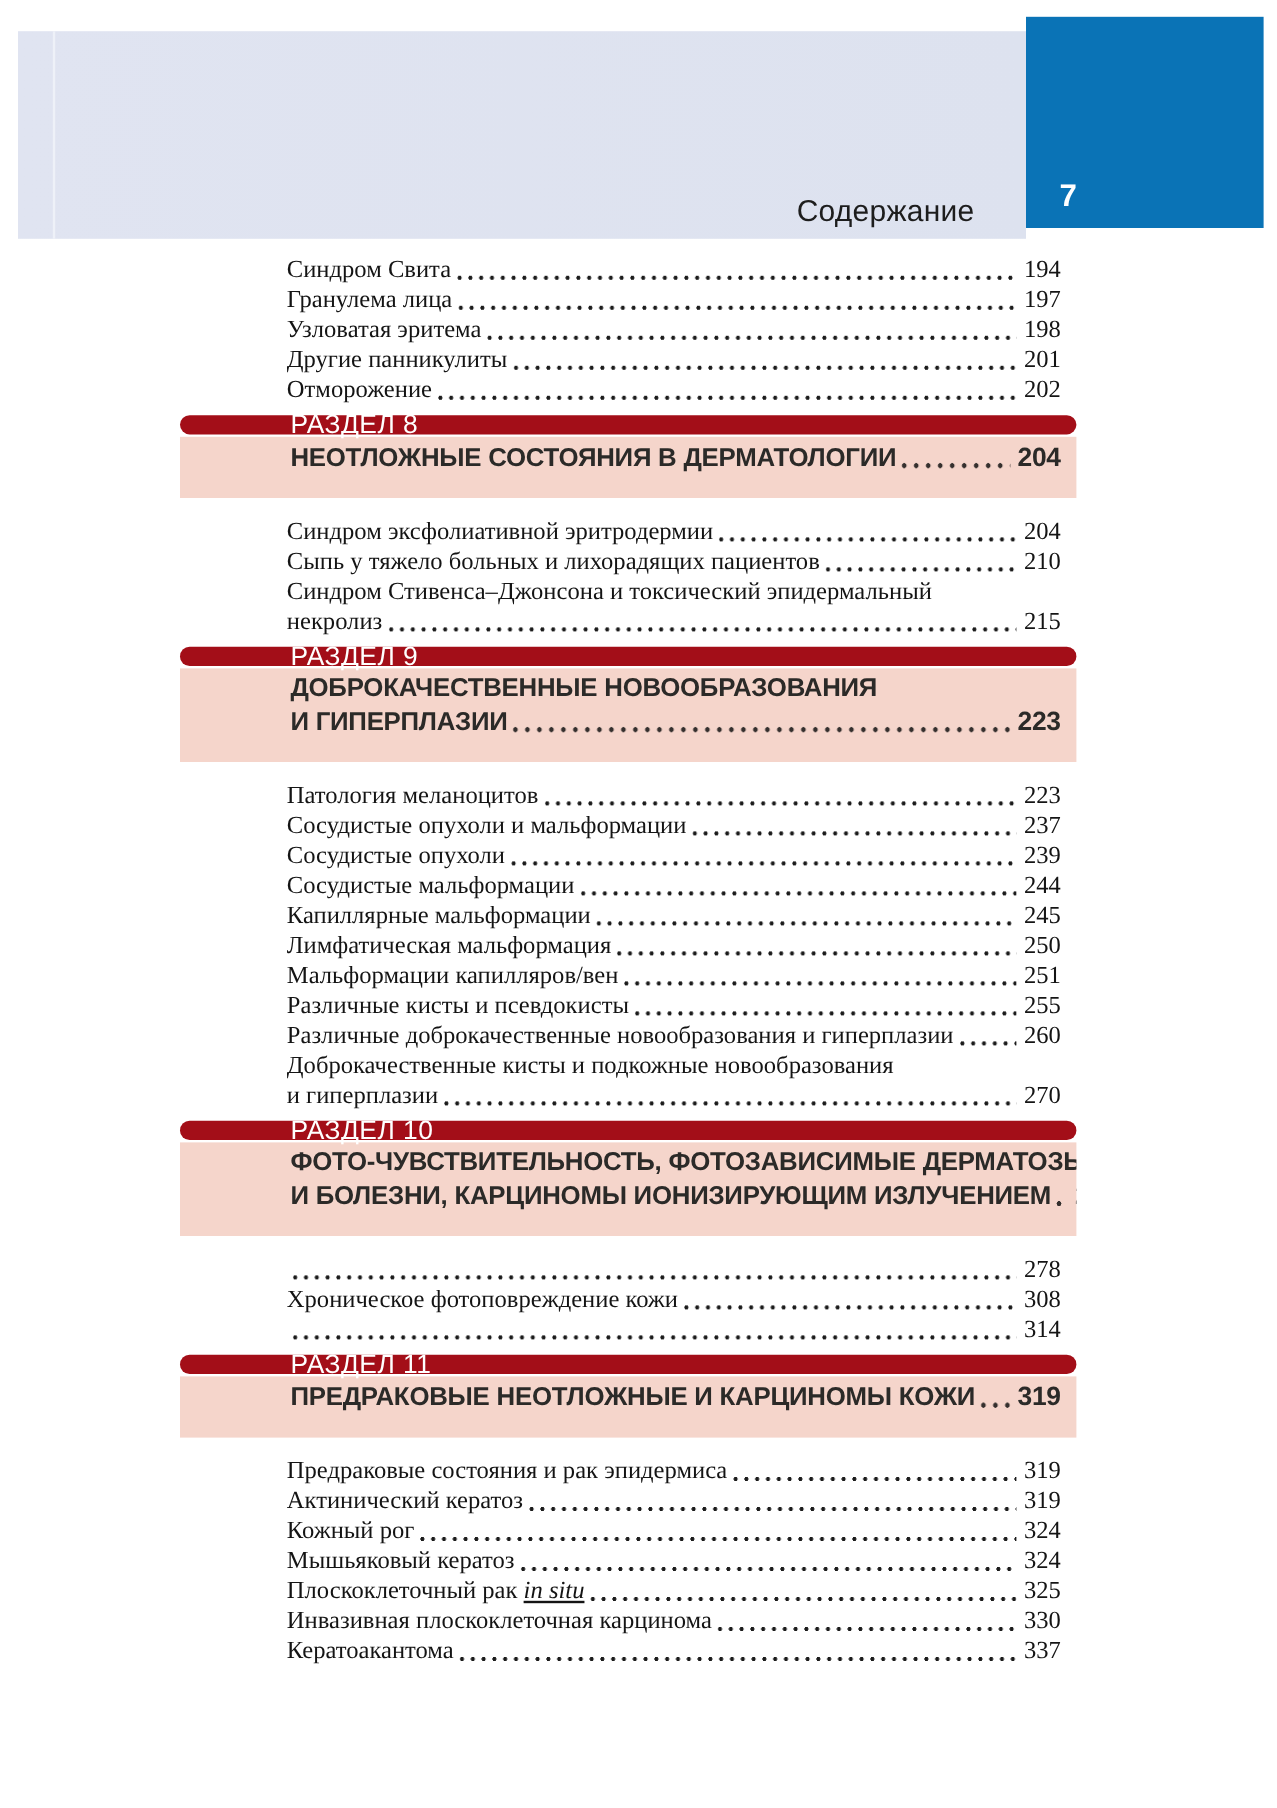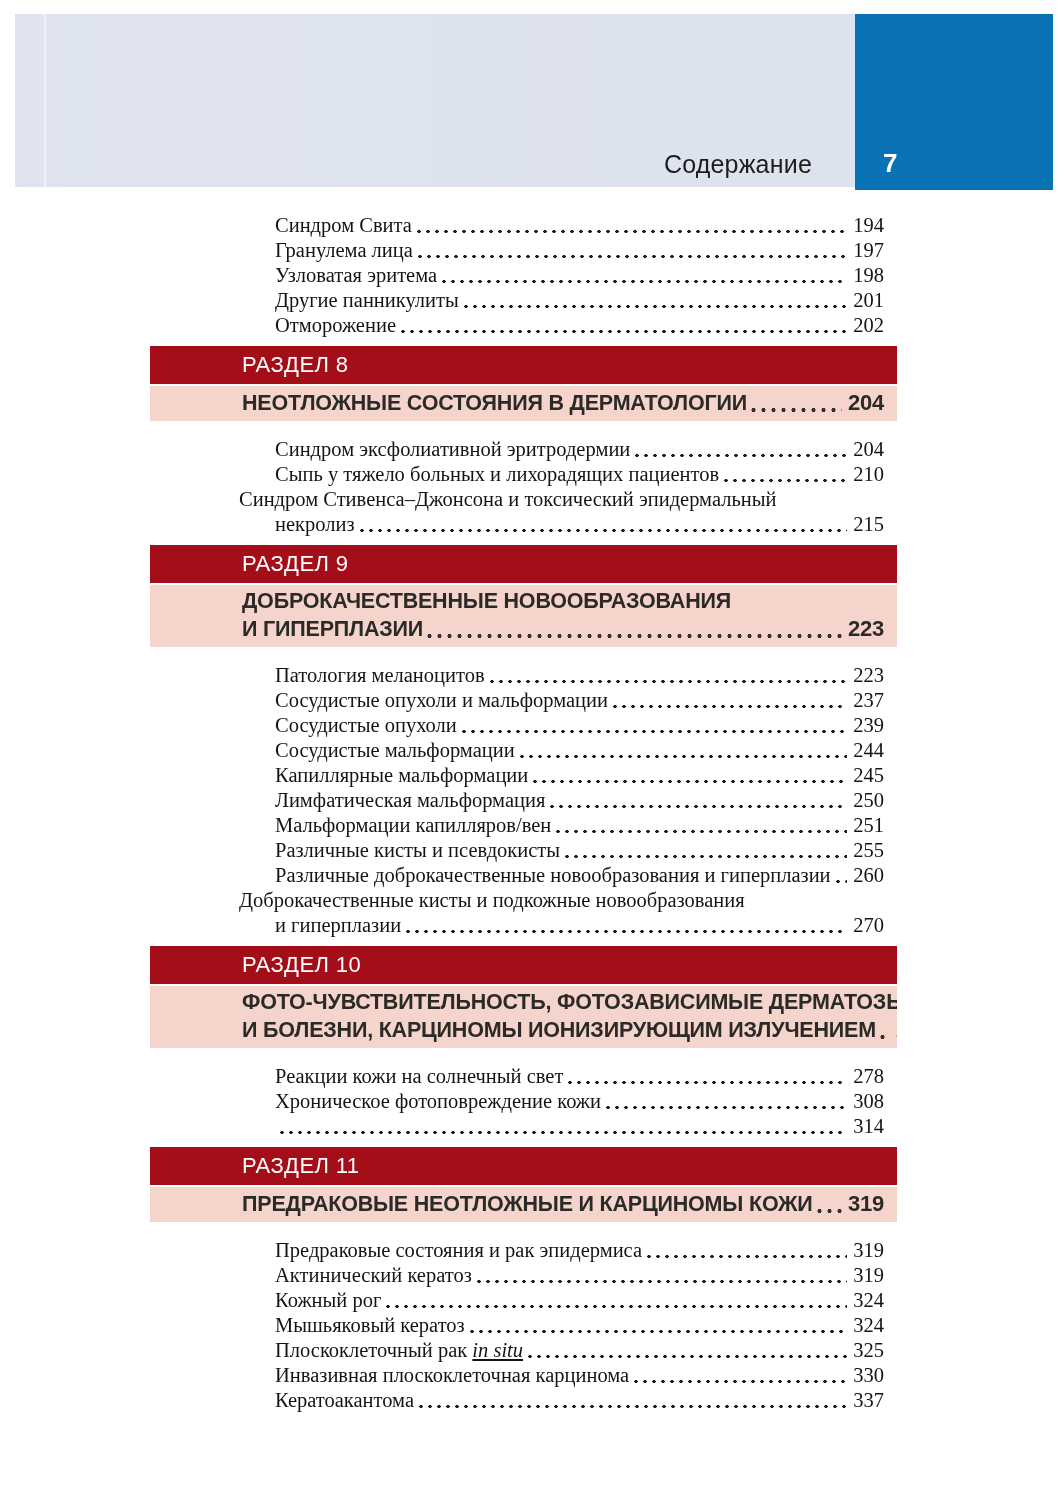--- a/index.html
+++ b/index.html
@@ -6,21 +6,21 @@
     margin: 0; padding: 0;
     width: 1064px; height: 1507px;
     background: #ffffff;
     overflow: hidden;
     font-family: "Liberation Serif", serif;
   }
   .page { position: relative; width: 1064px; height: 1507px; }
 
   
   .header-band {
-    position: absolute; left: 15px; top: 14px;
+    position: absolute; left: 15px; top: 26px;
     width: 840px; height: 173px;
     background: linear-gradient(90deg, #e0e4f1 0%, #dde2ef 100%);
   }
   .band-divider {
     position: absolute; left: 29px; top: 0;
     width: 2px; height: 173px; background: #eef1f8;
   }
   .header-title {
     position: absolute; right: 43px; bottom: 8px;
     font-family: "Liberation Sans", sans-serif;
@@ -44,43 +44,43 @@
   .entries {
     padding-left: 89px; padding-right: 13px;
     margin-bottom: 8px;
   }
   .entries.first { margin-top: 26px; }
   .row, .row-plain {
     height: 25px; line-height: 25px;
     font-size: 20.5px; color: #141414;
     white-space: nowrap; overflow: hidden;
   }
-  .row { display: flex; align-items: flex-start; margin-left: 36px; }
+  .row { display: flex; align-items: flex-start; }
   .row .t { flex: 0 0 auto; }
   .row .t i { font-style: italic; text-decoration: underline; }
   .leader {
     flex: 1 1 auto; min-width: 10px;
     align-self: flex-end; height: 5px; margin: 0 6px 4px 5px;
     background-image: radial-gradient(circle at 2px 2.5px, #1b1b1b 1.5px, transparent 1.9px);
     background-size: 9px 5px; background-repeat: repeat-x;
   }
   .row .pg { flex: 0 0 auto; }
 
   
   .section { margin-bottom: 16px; }
   .kicker-bar {
-    height: 38px; background: #a30e18;
+    height: 16px; background: #a30e18;
     display: flex; align-items: center;
     padding-left: 92px;
     font-family: "Liberation Sans", sans-serif;
-    font-size: 22px; color: #ffffff; letter-spacing: 0.4px;
+    font-size: 22px; color: #ffffff; letter-spacing: 0.4px; border-radius: 14px;
   }
   .title-bar {
     margin-top: 2px; background: #f5d5cb;
-    padding: 3px 13px 4px 92px;
+    padding: 3px 13px 20px 92px;
     font-family: "Liberation Sans", sans-serif;
     font-weight: 700; font-size: 21.5px; color: #2b2a28;
     line-height: 27px; letter-spacing: -0.2px;
     overflow: hidden;
   }
   .title-line { white-space: nowrap; }
   .title-last { display: flex; align-items: baseline; white-space: nowrap; }
   .title-last .t { flex: 0 0 auto; }
   .title-bar .leader {
     height: 6px; margin: 0 6px 4px 4px;
@@ -235,21 +235,20 @@
           <div class="title-line">ФОТО-ЧУВСТВИТЕЛЬНОСТЬ, ФОТОЗАВИСИМЫЕ ДЕРМАТОЗЫ</div>
           <div class="title-last">
             <span class="t">И БОЛЕЗНИ, КАРЦИНОМЫ ИОНИЗИРУЮЩИМ ИЗЛУЧЕНИЕМ</span>
             <span class="leader"></span>
             <span class="pg">278</span>
           </div>
         </div>
       </div>
       <div class="entries">
         <div class="row">
-          <span class="t">Реакции кожи на солнечный свет</span>
           <span class="leader"></span>
           <span class="pg">278</span>
         </div>
         <div class="row">
           <span class="t">Хроническое фотоповреждение кожи</span>
           <span class="leader"></span>
           <span class="pg">308</span>
         </div>
         <div class="row">
           <span class="leader"></span>

